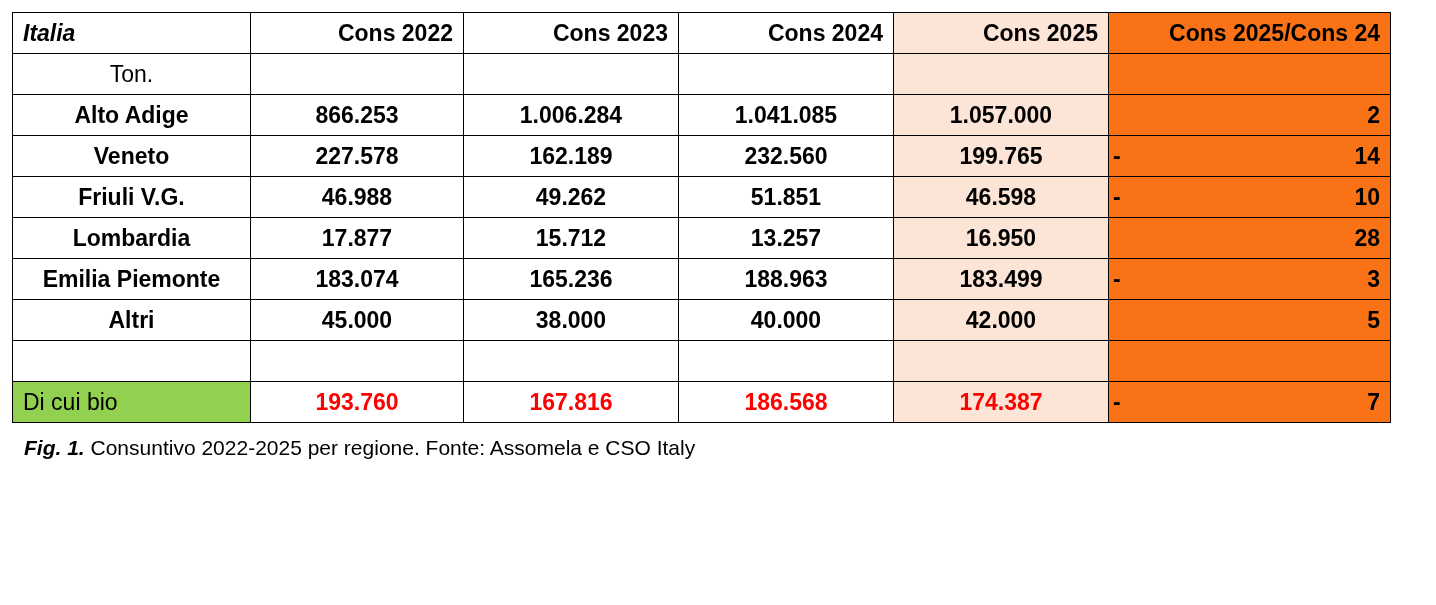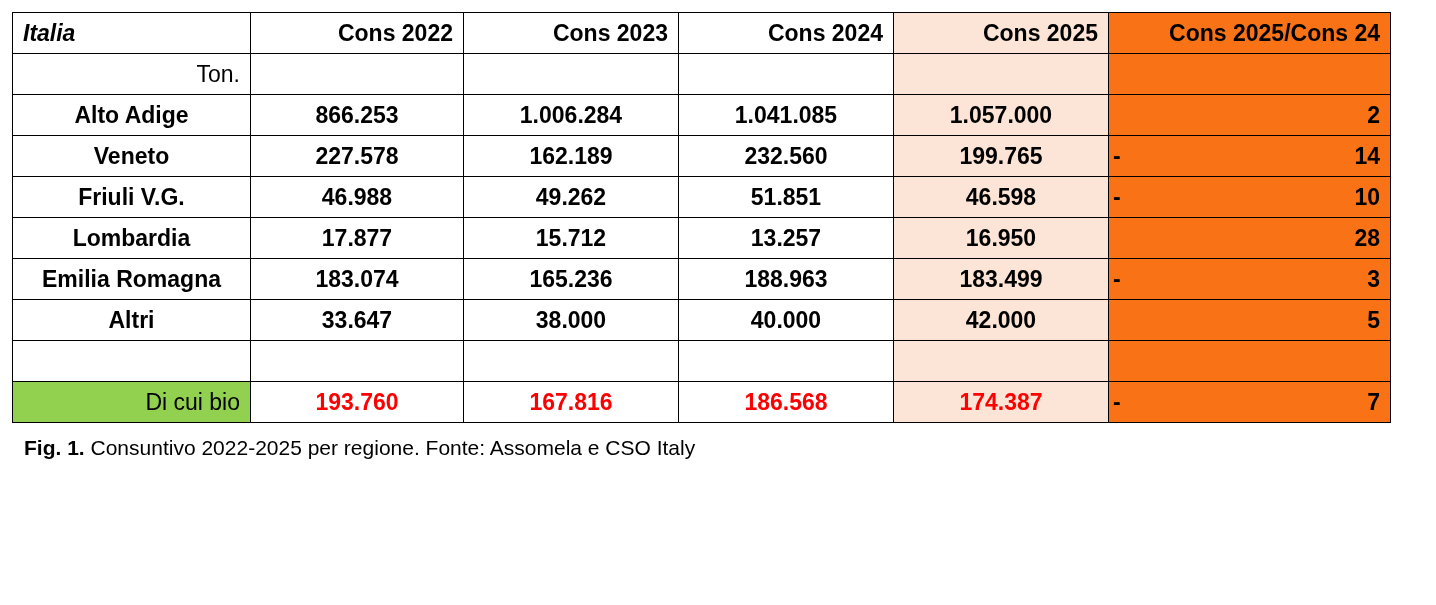--- a/index.html
+++ b/index.html
@@ -59,48 +59,48 @@
 
   td.num {
     text-align: center;
     font-weight: bold;
   }
   td.region {
     text-align: center;
     font-weight: bold;
   }
   td.plain-left {
-    text-align: right;
+    text-align: center;
     font-weight: normal;
   }
   td.pct {
     text-align: right;
     font-weight: bold;
     position: relative;
     padding-right: 14px;
   }
   td.pct .minus {
     position: absolute;
     left: 4px;
     top: 50%;
     transform: translateY(-50%);
     font-weight: bold;
   }
   .red { color: #ff0000; }
   .bio-label {
-    text-align: right;
+    text-align: left;
     font-weight: normal;
   }
   .caption {
     margin-top: 12px;
     font-size: 21px;
     line-height: 1.2;
     padding-left: 12px;
   }
-  .caption b { font-weight: bold; }
+  .caption b { font-weight: bold; font-style: italic; }
 </style>
 </head>
 <body>
 
 <div class="wrap">
 
   <table class="data">
     <colgroup>
       <col class="c0">
         <col class="c1">
@@ -160,31 +160,31 @@
         <td class="region">Lombardia</td>
         <td class="num">17.877</td>
         <td class="num">15.712</td>
         <td class="num">13.257</td>
         <td class="num peach">16.950</td>
         <td class="pct green-l"><span class="minus"></span><span>28</span></td>
       </tr>
 
 
       <tr>
-        <td class="region">Emilia Romagna</td>
+        <td class="region">Emilia Piemonte</td>
         <td class="num">183.074</td>
         <td class="num">165.236</td>
         <td class="num">188.963</td>
         <td class="num peach">183.499</td>
         <td class="pct green-l"><span class="minus">-</span><span>3</span></td>
       </tr>
 
       <tr>
         <td class="region">Altri</td>
-        <td class="num">33.647</td>
+        <td class="num">45.000</td>
         <td class="num">38.000</td>
         <td class="num">40.000</td>
         <td class="num peach">42.000</td>
         <td class="pct green-l"><span class="minus"></span><span>5</span></td>
       </tr>
 
       <tr>
         <td></td>
         <td></td>
         <td></td>

